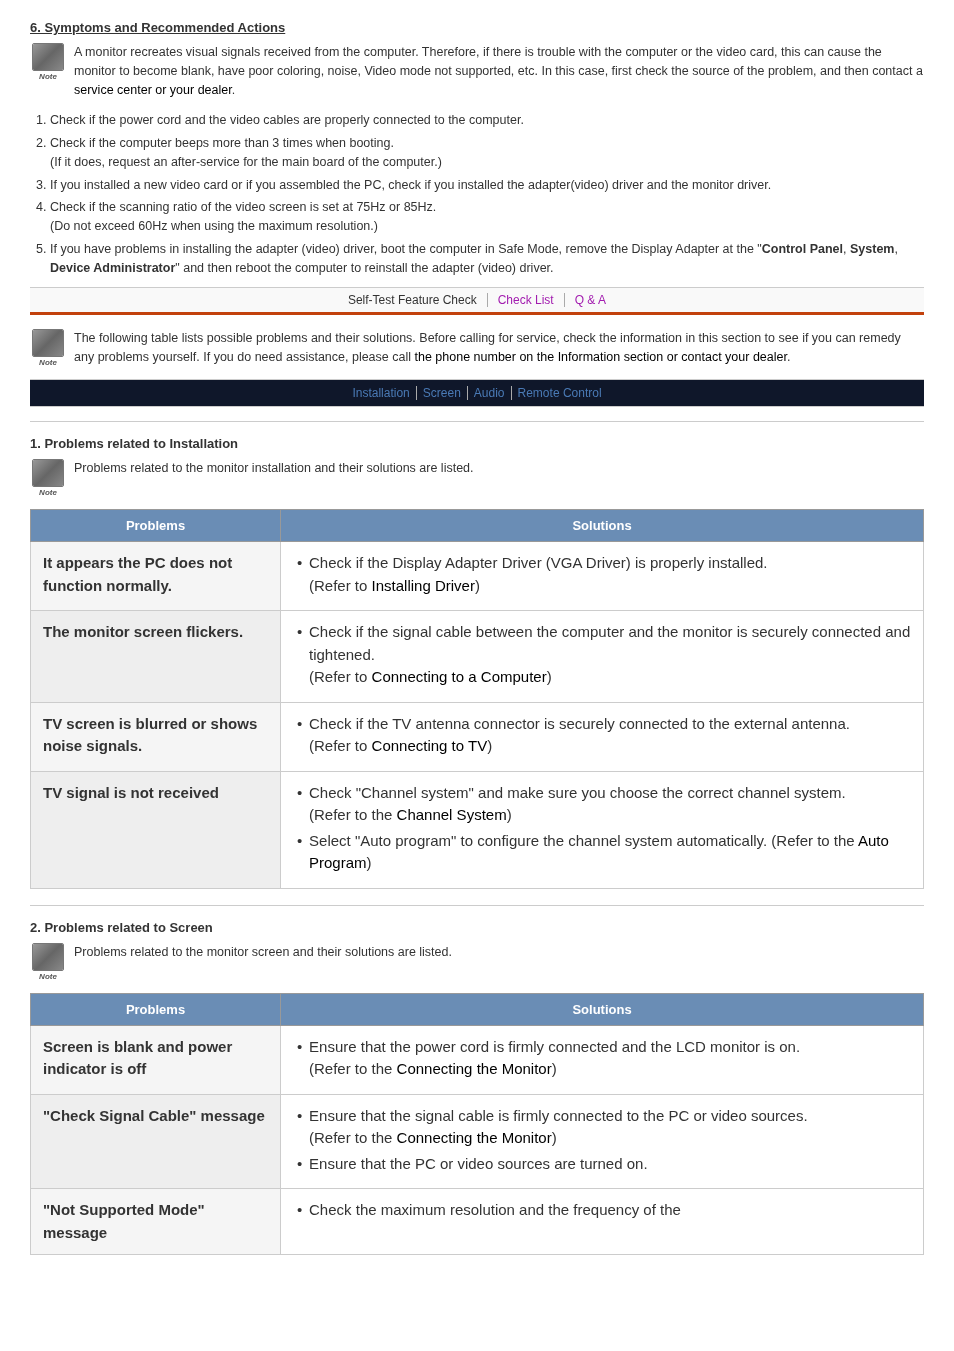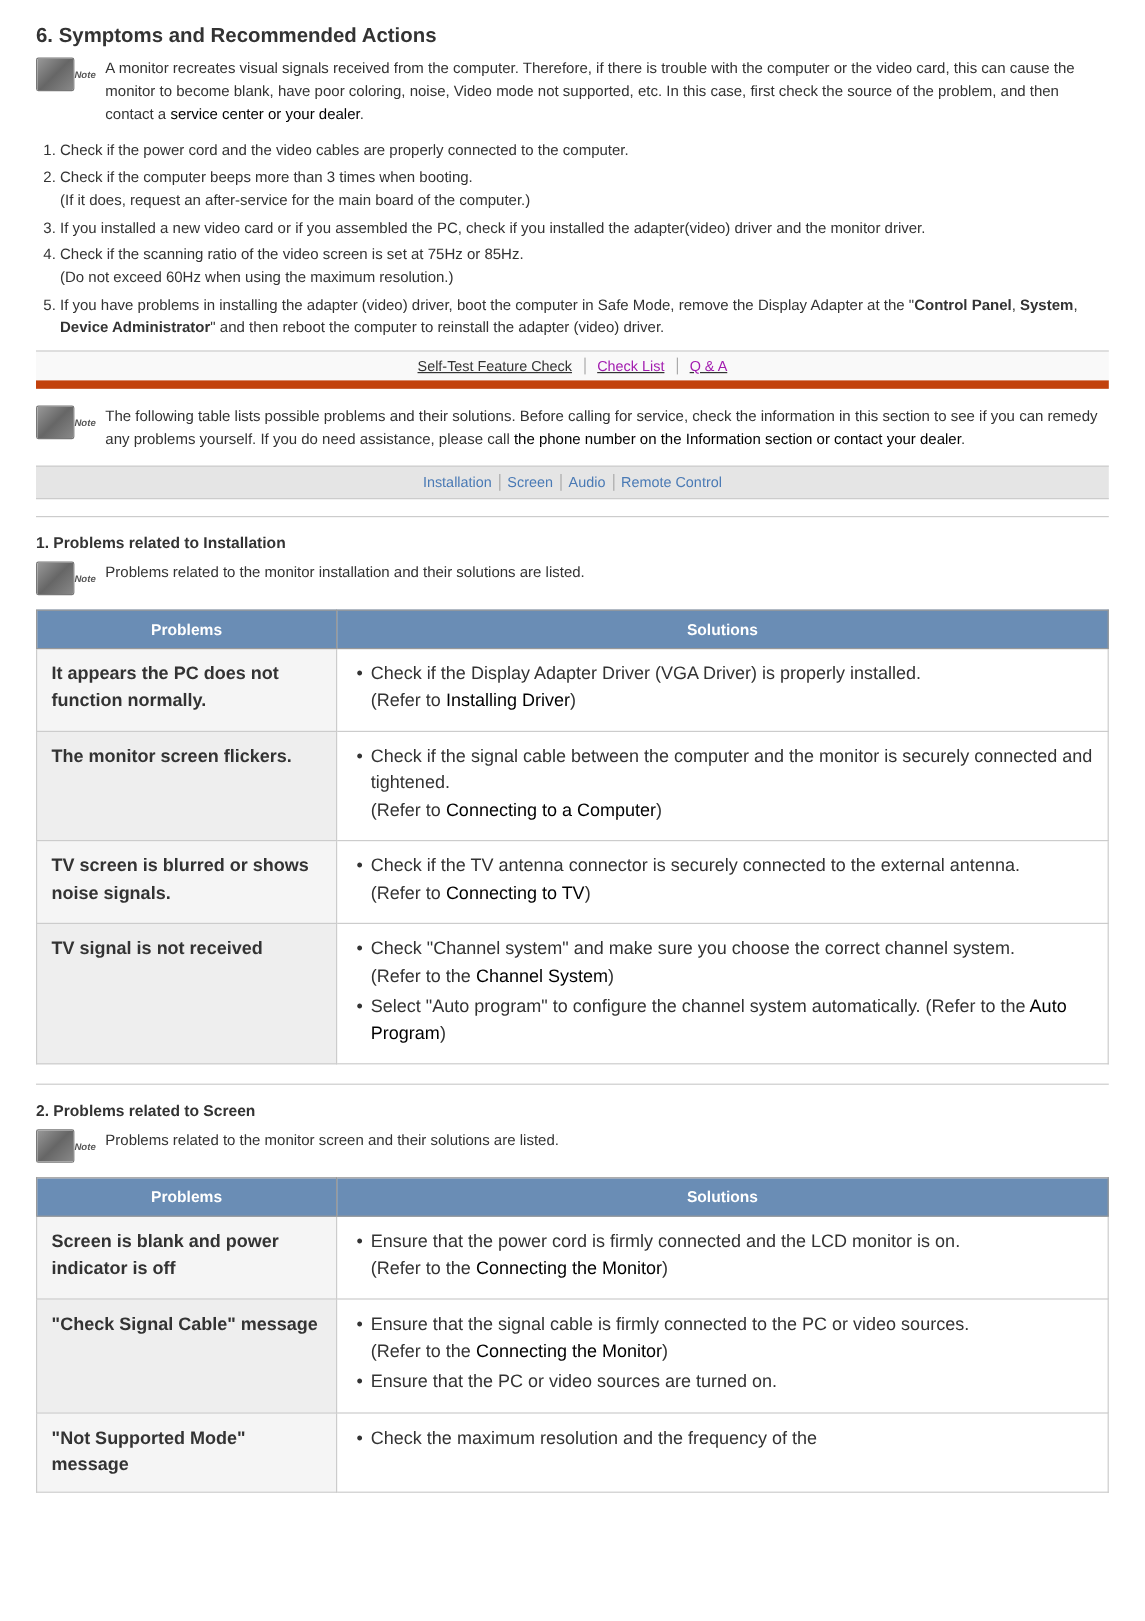--- a/index.html
+++ b/index.html
@@ -9,32 +9,33 @@
       color: #333;
       background: #fff;
       width: 954px;
     }
     .page-container {
       padding: 20px 30px;
       max-width: 954px;
     }
     .section-title {
       font-weight: bold;
-      font-size: 17px;
+      font-size: 13px;
       margin-bottom: 8px;
+      text-decoration: underline;
     }
     .note-box {
       display: flex;
       align-items: flex-start;
       gap: 8px;
       margin-bottom: 12px;
     }
     .note-icon {
       display: inline-flex;
-      flex-direction: row;
+      flex-direction: column;
       align-items: center;
       font-size: 9px;
       font-weight: bold;
       color: #555;
       min-width: 36px;
     }
     .note-icon-img {
       width: 32px;
       height: 28px;
       background: #888;
@@ -73,21 +74,21 @@
       line-height: 1.5;
     }
     .nav-tabs-bar {
       display: flex;
       align-items: center;
       justify-content: center;
       border-top: 1px solid #ccc;
       border-bottom: 1px solid #ccc;
       padding: 6px 0;
       margin: 12px 0;
-      background: #e5e5e5;
+      background: #0f172a;
     }
     .nav-tab-item {
       color: #4a7ab5;
       font-size: 12px;
       cursor: pointer;
       padding: 0 6px;
       border-right: 1px solid #aaa;
     }
     .nav-tab-item:last-child { border-right: none; }
     .divider {
@@ -146,24 +147,23 @@
       position: absolute;
       left: 4px;
     }
     .self-test-bar {
       display: flex;
       align-items: center;
       justify-content: center;
       gap: 0;
       margin: 10px 0 14px 0;
       border-top: 1px solid #ccc;
-      border-bottom: 7px solid #c2410c;
+      border-bottom: 3px solid #c2410c;
       padding: 5px 0;
       background: #f9f9f9;
-      text-decoration: underline;
     }
     .self-test-item {
       font-size: 12px;
       color: #333;
       padding: 0 10px;
       border-right: 1px solid #aaa;
     }
     .self-test-item:last-child { border-right: none; }
     .self-test-item.active { color: #a21caf; cursor: pointer; }
     .bold { font-weight: bold; }

